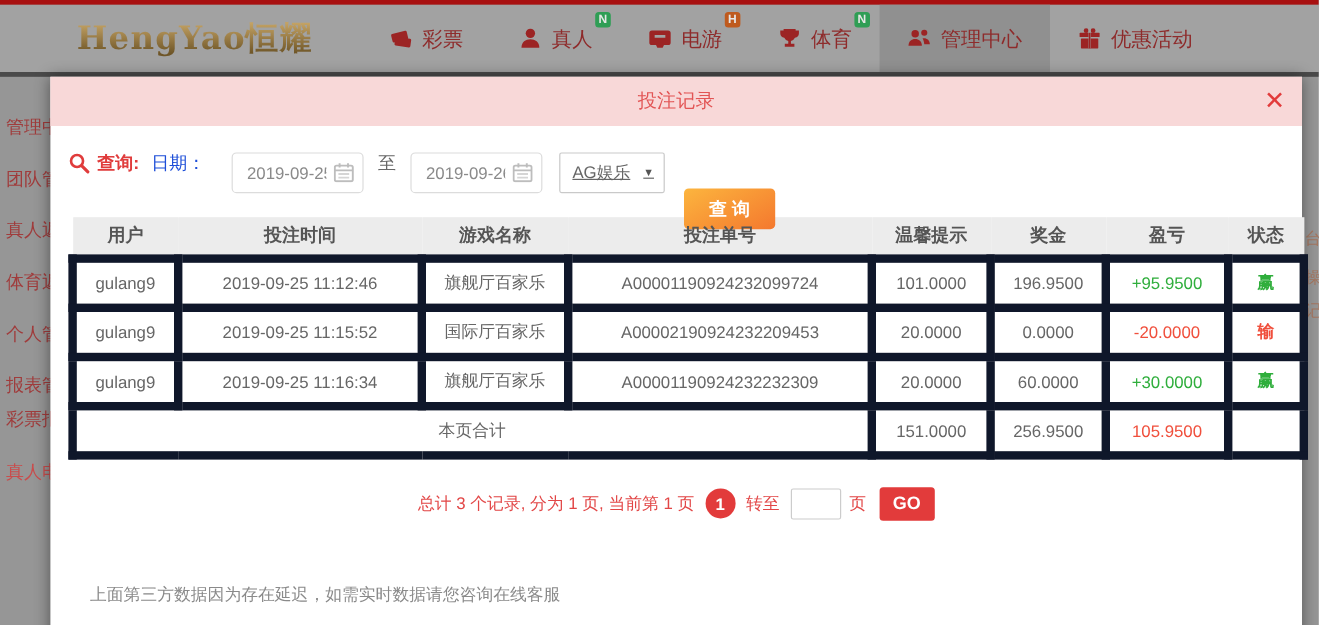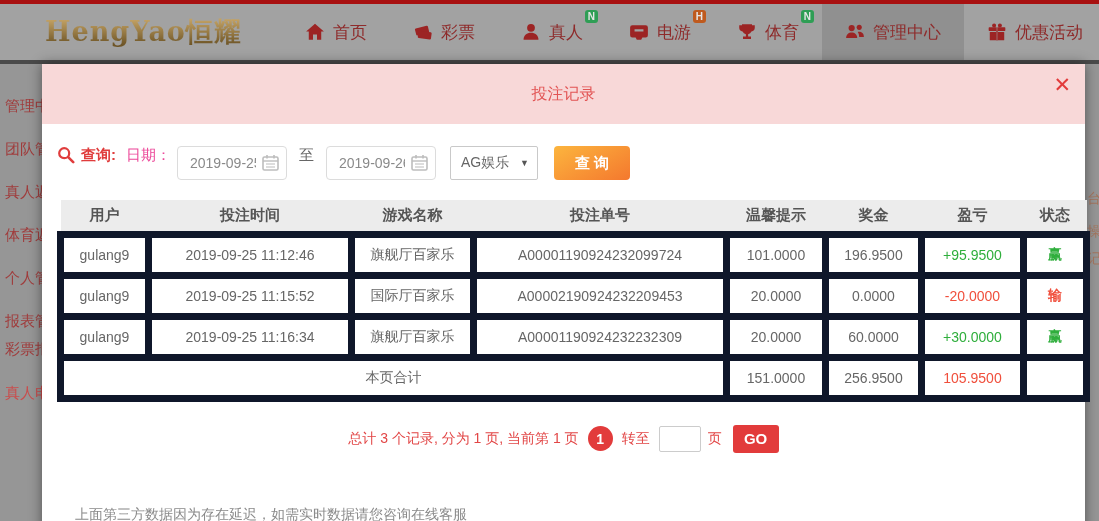--- a/index.html
+++ b/index.html
@@ -11,21 +11,21 @@
 
   
   .top-strip { position:absolute; top:0; left:0; width:100%; height:4px; background:#a81010; }
 
   
   .navbar {
     position:absolute; top:4px; left:0; width:100%; height:56px;
     background:#a2a2a2; display:flex; align-items:center;
   }
   .logo {
-    margin-left:45px; font-family:"DejaVu Serif","Liberation Serif",serif;
+    margin-left:64px; font-family:"DejaVu Serif","Liberation Serif",serif;
     font-weight:bold; font-size:27px; letter-spacing:1px;
     background:linear-gradient(180deg,#c3a264 15%,#6e5527 85%);
     -webkit-background-clip:text; background-clip:text; color:transparent;
     white-space:nowrap; cursor:pointer;
   }
   .nav-items { display:flex; height:100%; margin-left:40px; }
   .nav-item {
     display:flex; align-items:center; padding:0 23px; height:100%;
     color:#8e2b2b; font-size:17px; cursor:pointer; white-space:nowrap; position:relative;
   }
@@ -55,55 +55,55 @@
     position:absolute; left:1087px; white-space:nowrap; font-size:14px;
     color:#a5765f; z-index:1;
   }
 
   
   .modal {
     position:absolute; left:42px; top:64px; width:1043px; height:520px;
     background:#ffffff; z-index:10; box-shadow:0 0 12px rgba(0,0,0,.45);
   }
   .modal-header {
-    height:60px; background:#f8d8d8; position:relative;
+    height:41px; background:#f8d8d8; position:relative;
     display:flex; align-items:center; justify-content:center;
   }
   .modal-title { color:#e25555; font-size:16px; }
   .modal-close {
     position:absolute; right:14px; top:8px; color:#e23b3b; font-size:21px;
     font-weight:bold; cursor:pointer; line-height:26px;
   }
 
   
   .query-row {
     display:flex; align-items:flex-start; margin:22px 0 0 15px; height:34px;
   }
   .q-icon { width:18px; height:18px; margin-right:6px; }
   .q-label { color:#e03c3c; font-size:15px; font-weight:bold; margin-right:10px; }
-  .q-date-label { color:#ec4899; font-size:15px; margin-right:6px; }
+  .q-date-label { color:#1d4ed8; font-size:15px; margin-right:22px; }
   .date-wrap { position:relative; }
   .date-input {
     width:110px; height:34px; border:1px solid #dcdcdc; border-radius:4px;
     color:#8a8a8a; font-size:14px; padding:0 30px 0 12px; outline:none;
     font-family:inherit; background:#fff;
   }
   .cal-icon { position:absolute; right:8px; top:8px; width:17px; height:17px; pointer-events:none; }
   .to-word { color:#666; font-size:15px; margin:0 12px; }
   .platform-select {
     width:88px; height:34px; border:1px solid #c9c9c9; border-radius:2px; margin-left:14px;
     display:flex; align-items:center; justify-content:space-between;
-    padding:0 8px 0 10px; color:#666; font-size:14px; cursor:pointer; background:#fff;
+    padding:0 8px 0 10px; color:#666; font-size:14px; cursor:pointer; background:#fff;text-decoration:underline;
   }
   .chevron { font-size:9px; color:#555; }
   .search-btn {
     width:76px; height:34px; margin-left:16px; border:none; border-radius:4px;
     background:linear-gradient(150deg,#fcb53e 0%,#f4782e 100%);
     color:#fff; font-size:15px; font-weight:bold; cursor:pointer;
-    font-family:inherit; white-space:nowrap;
+    font-family:inherit; white-space:nowrap;margin-top:30px;
   }
 
   
   .bet-table {
     margin:20px 0 0 15px; width:1026px; border-collapse:collapse; table-layout:fixed;
   }
   .bet-table th {
     height:34px; background:#ececec; color:#555; font-size:15px; font-weight:bold;
     border-bottom:2px solid #fbfbfb;
   }
@@ -144,28 +144,20 @@
 </style>
 </head>
 <body>
 
 <div class="top-strip"></div>
 
 <div class="navbar">
   <div class="logo">HengYao恒耀</div>
   <div class="nav-items">
 
-    <div class="nav-item">
-      <span class="nicon">
-        <svg viewBox="0 0 18 18">
-            <path d="M9 1.5 L17 8.5 H14.6 V16 H10.8 V11.3 H7.2 V16 H3.4 V8.5 H1 Z"></path>
-          </svg>
-      </span>
-      <span class="nav-label">首页</span>
-    </div>
 
     <div class="nav-item">
       <span class="nicon">
         <svg viewBox="0 0 18 18">
             <rect x="2.2" y="4.5" width="12" height="6.5" rx="1" transform="rotate(-14 8 8)"></rect>
             <rect x="4.5" y="8.5" width="12" height="6.5" rx="1" transform="rotate(8 10 12)"></rect>
           </svg>
       </span>
       <span class="nav-label">彩票</span>
     </div>

